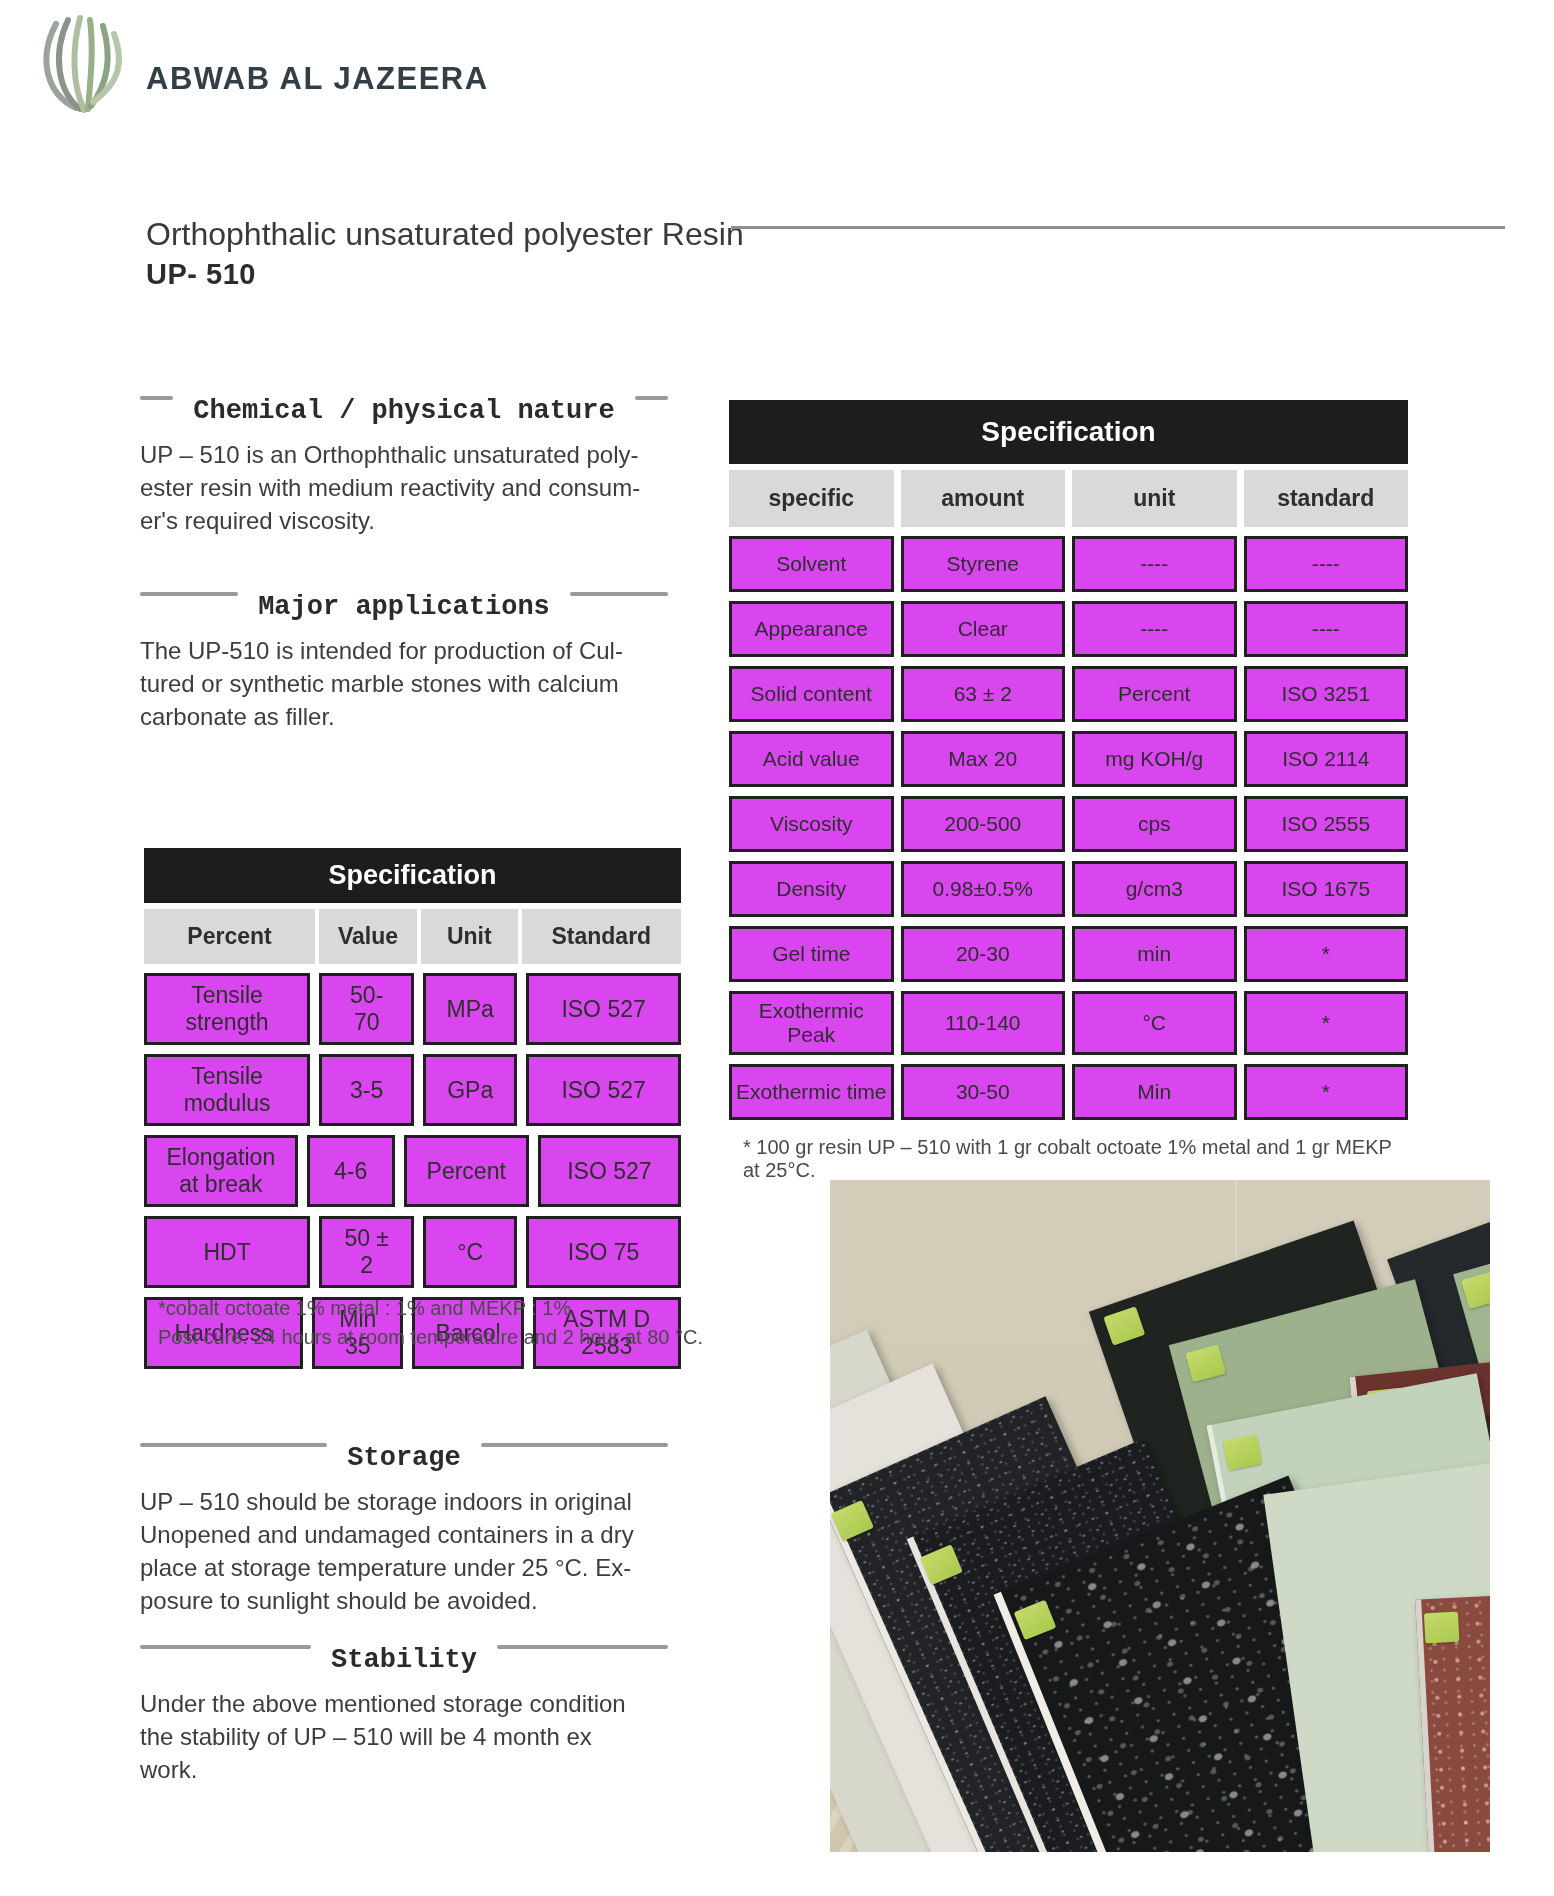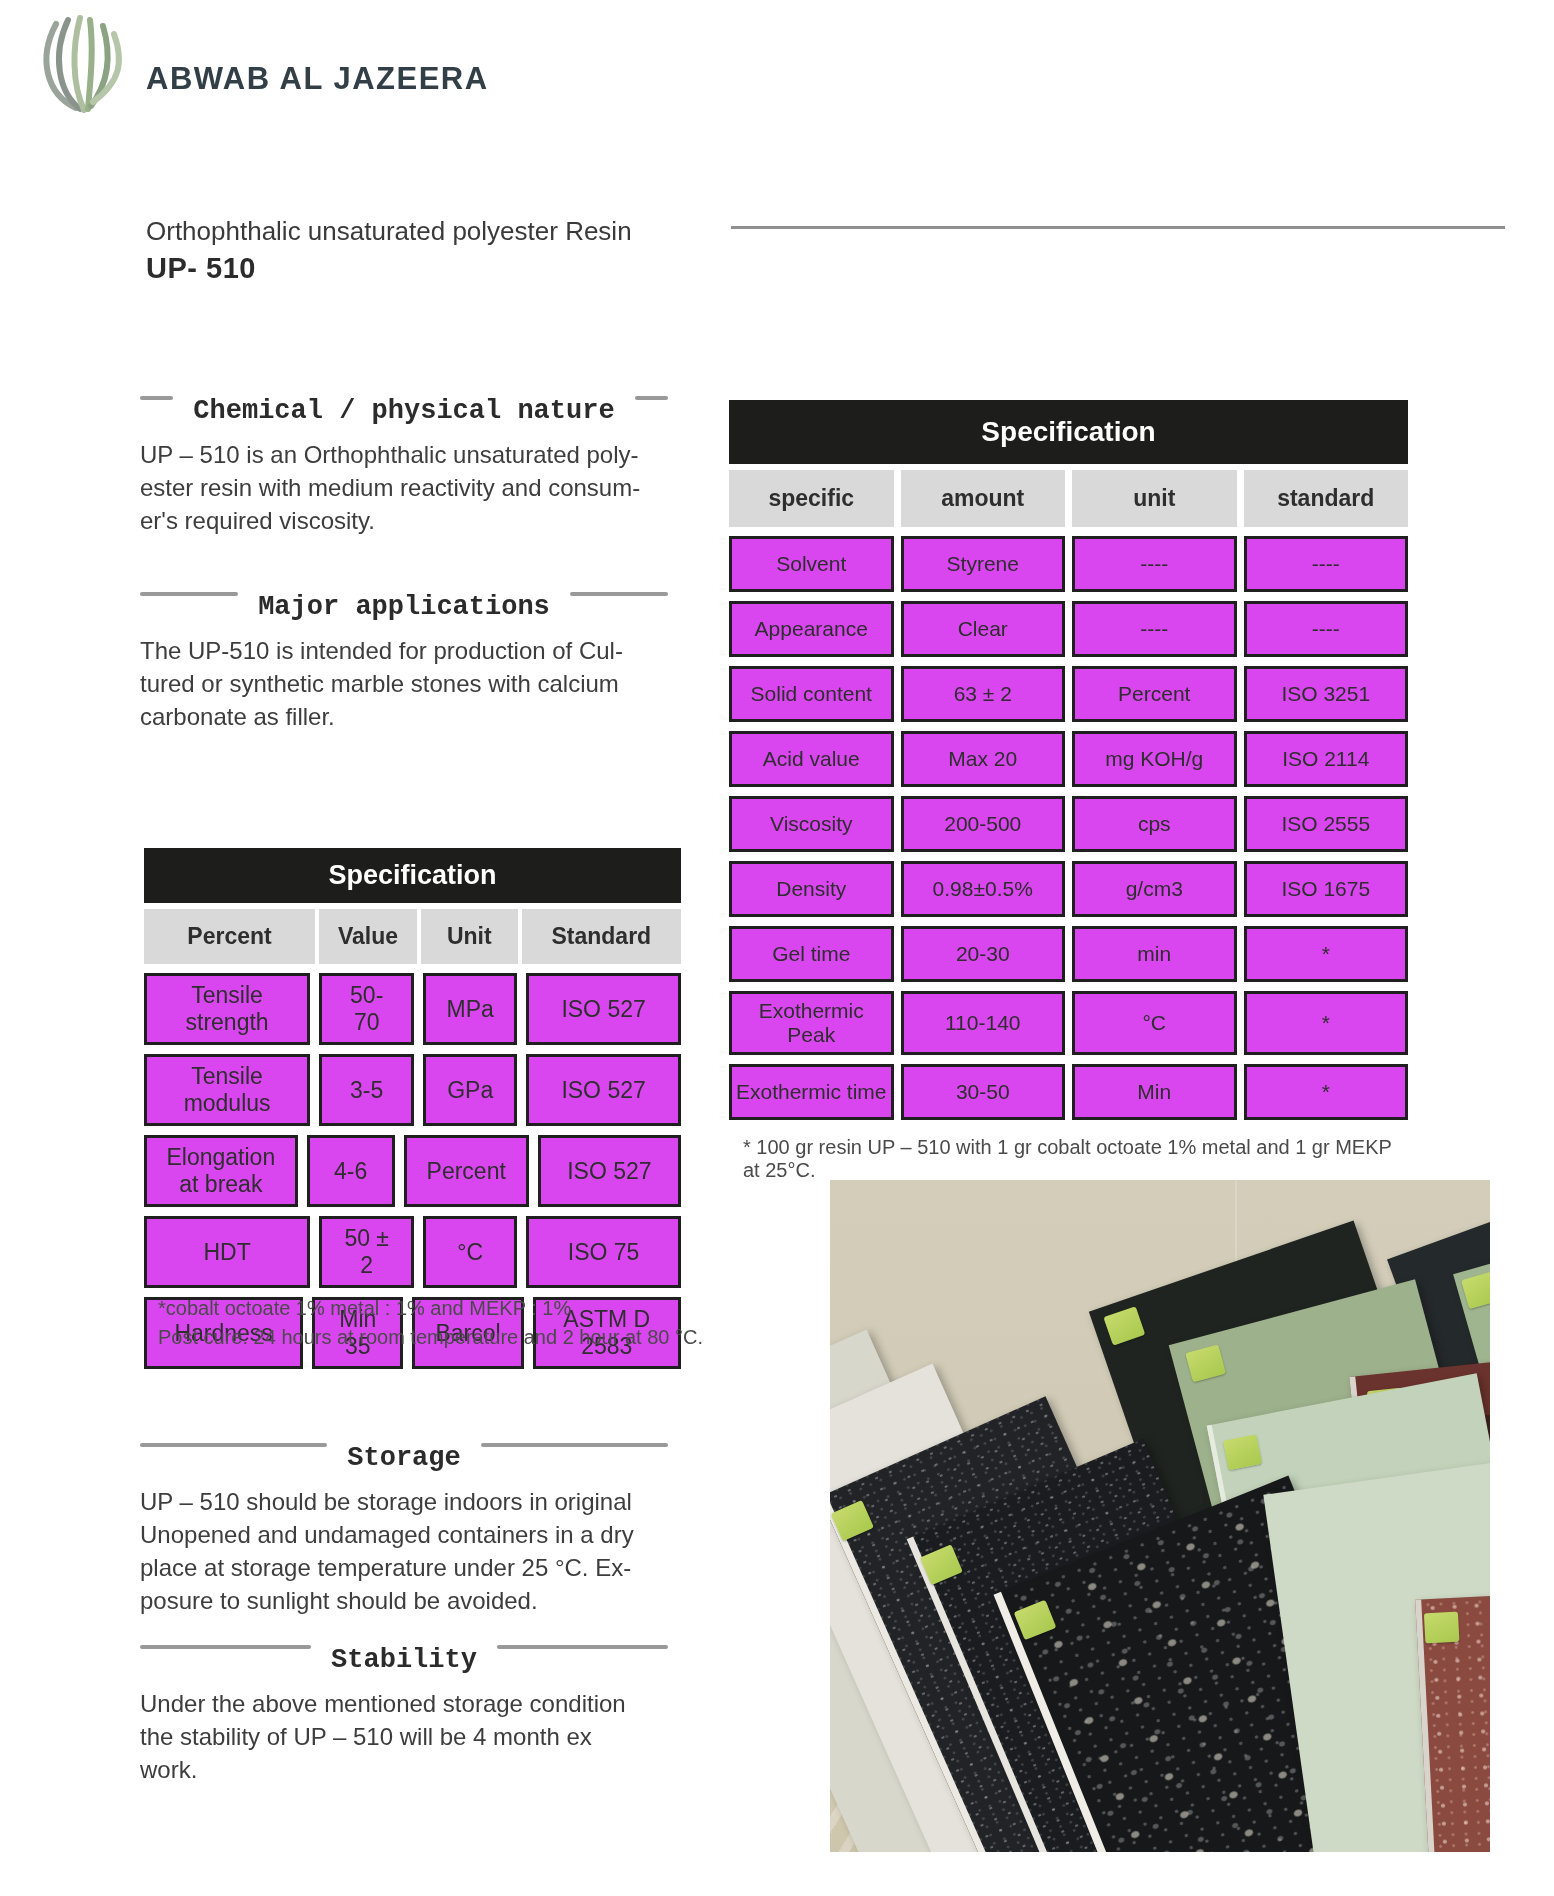--- a/index.html
+++ b/index.html
@@ -4,21 +4,21 @@
 <style>
   html,body{margin:0;padding:0;background:#e8e8e8;font-family:"Liberation Sans",sans-serif;}
   .page{position:relative;width:1554px;height:1896px;background:#ffffff;overflow:hidden;margin:0 auto;}
 
   
   .logo-wrap{position:absolute;left:30px;top:12px;display:flex;align-items:center;gap:16px;}
   .brand-text{margin-top:26px;font-size:31px;font-weight:bold;letter-spacing:1.5px;color:#333f47;}
 
   
   .title-block{position:absolute;left:146px;top:216px;}
-  .title-line{font-size:26px;color:#3a3a3a;}
+  .title-line{font-size:32px;color:#3a3a3a;}
   .title-code{font-size:29px;font-weight:bold;color:#2c2c2c;margin-top:5px;letter-spacing:.5px;}
   .top-rule{position:absolute;left:731px;top:226px;width:774px;height:3px;background:#8f8f8f;}
 
   
   .section{position:absolute;left:140px;width:528px;}
   .sec-head{display:flex;gap:20px;margin-bottom:12px;font-family:Liberation Mono, monospace;}
   .sec-head .ttl{font-size:27px;font-weight:bold;color:#2b2b2b;white-space:nowrap;}
   .dash{flex:1;height:4px;background:#999;border-radius:2px;}
   .body-line{font-size:24px;line-height:33px;color:#3d3d3d;}
 

